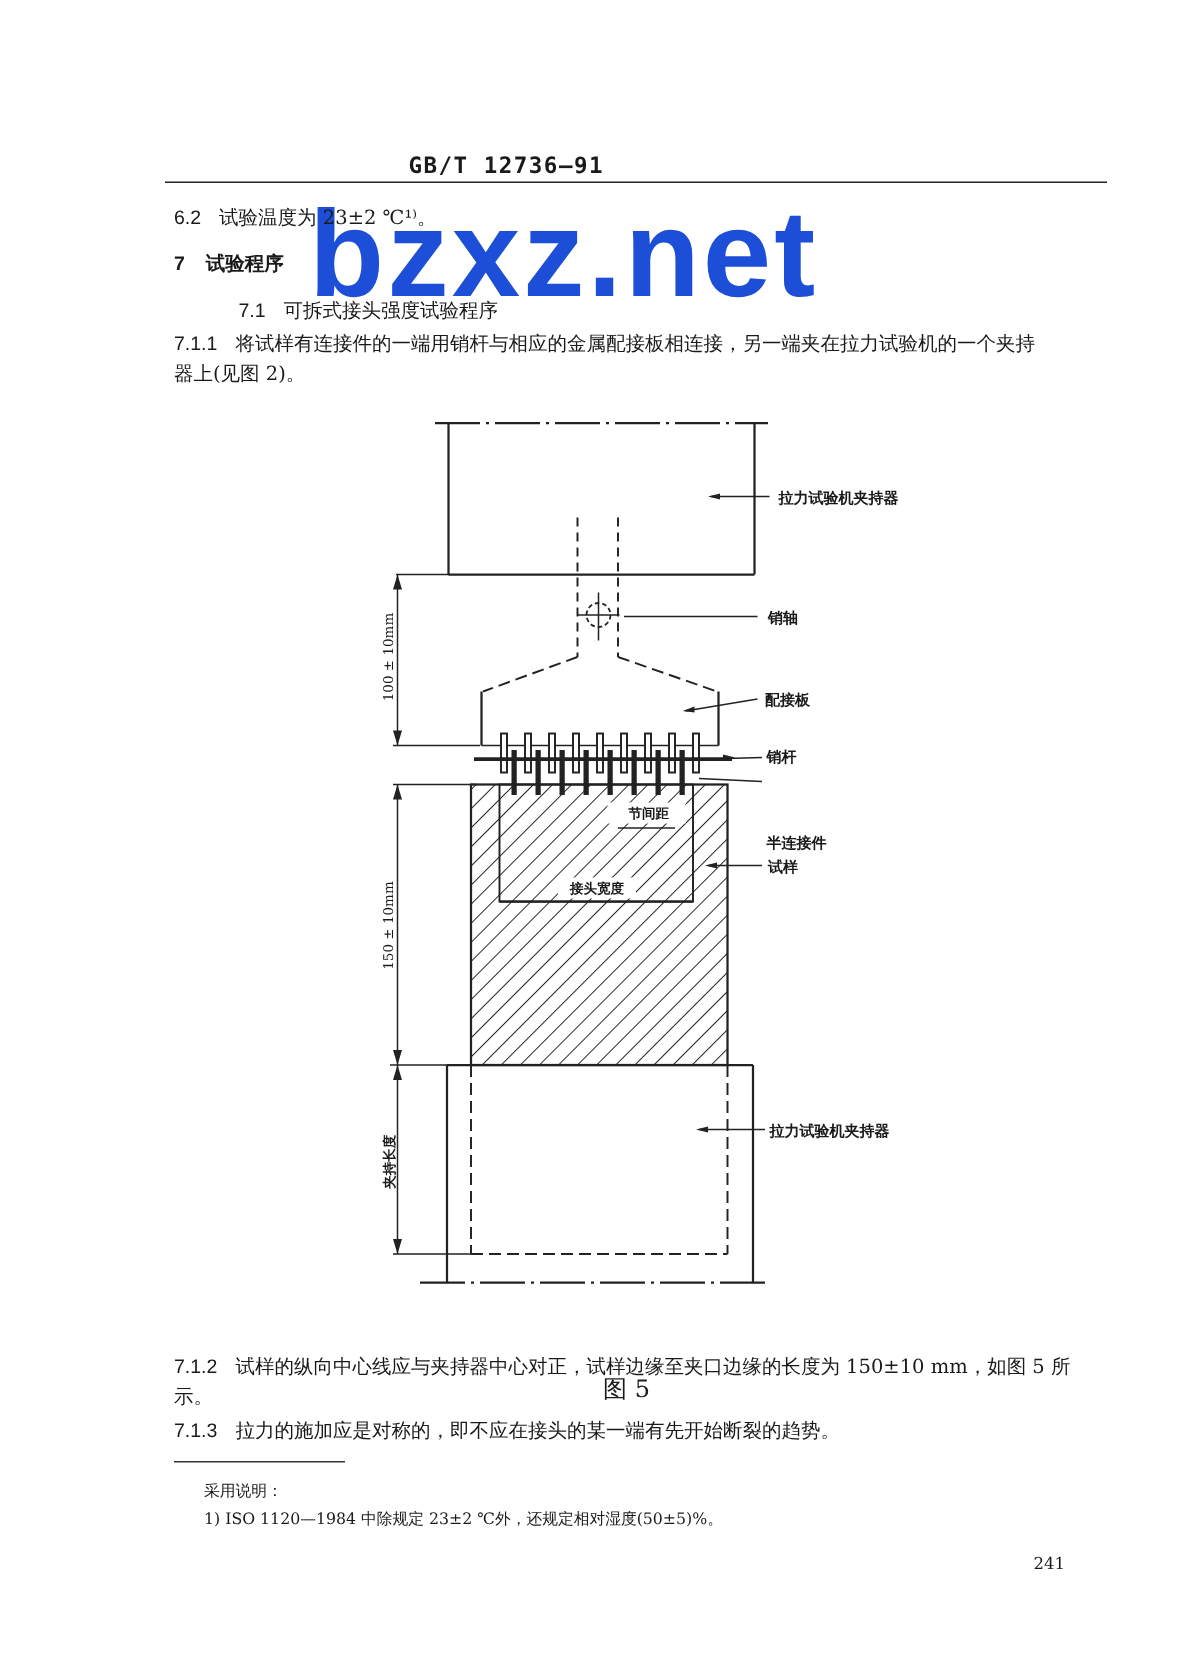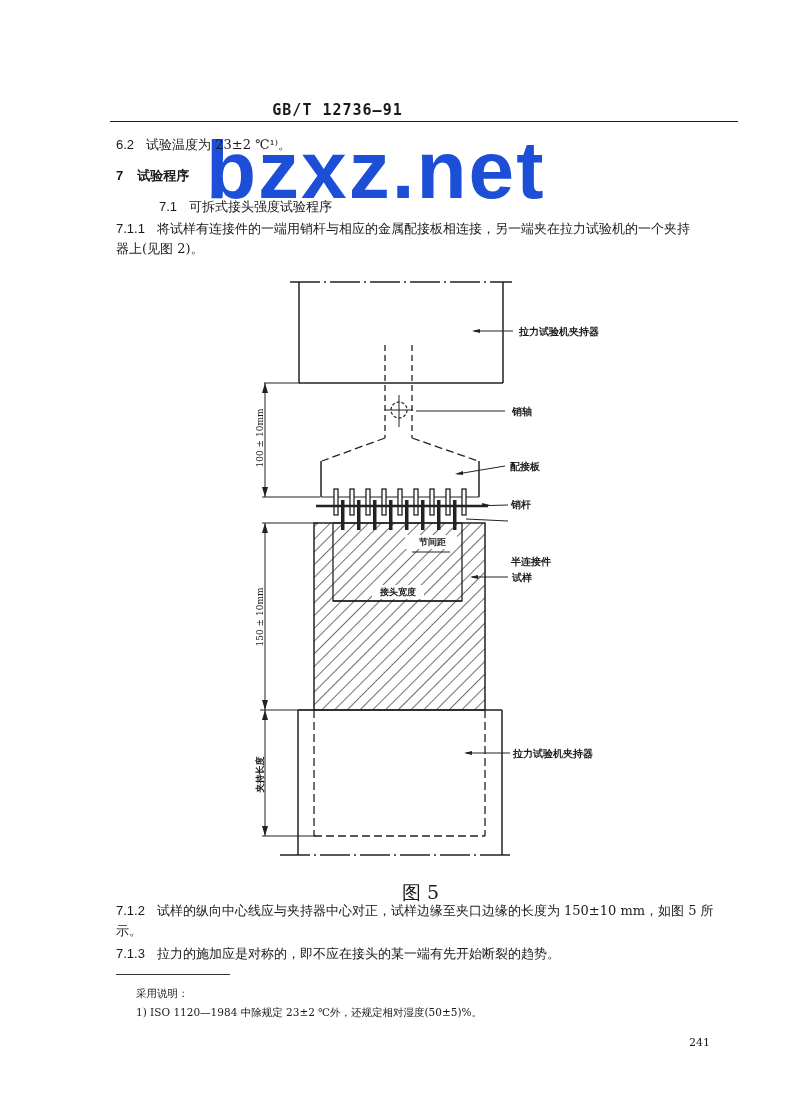--- a/index.html
+++ b/index.html
@@ -10,21 +10,21 @@
                   font-family: "DejaVu Sans Mono", "Liberation Mono", monospace; letter-spacing: 1px; font-weight: bold; }
   .header-rule { left: 110px; width: 628px; top: 121px; height: 0; border-top: 1.5px solid #222; }
   .para { font-size: 13px; line-height: 20px; }
   .num { display: inline-block; margin-right: 12px; font-family: "Liberation Sans", sans-serif; }
   .bold { font-weight: bold; }
   .watermark { left: 206px; top: 130px; font-family: "Liberation Sans", sans-serif; font-weight: bold;
                font-size: 82px; color: #1d4ed8; letter-spacing: 2px; line-height: 80px; z-index: 0; }
   .content { z-index: 1; }
   .fig-label { font-size: 10px; font-weight: bold; white-space: nowrap; font-family: "DejaVu Sans", sans-serif; }
   .vlabel { font-size: 9px; white-space: nowrap; transform: rotate(-90deg); transform-origin: center; font-family: "DejaVu Serif", serif; }
-  .caption { font-size: 19px; }
+  .caption { font-size: 16px; margin-top: 36px; }
   .footnote-rule { left: 116px; width: 114px; top: 974px; border-top: 1px solid #333; }
   .footnote { font-size: 10.5px; }
   .page-num { font-size: 11px; }
 </style>
 </head>
 <body>
 
 <div class="abs header-title">GB/T 12736—91</div>
 <div class="abs header-rule"></div>
 

